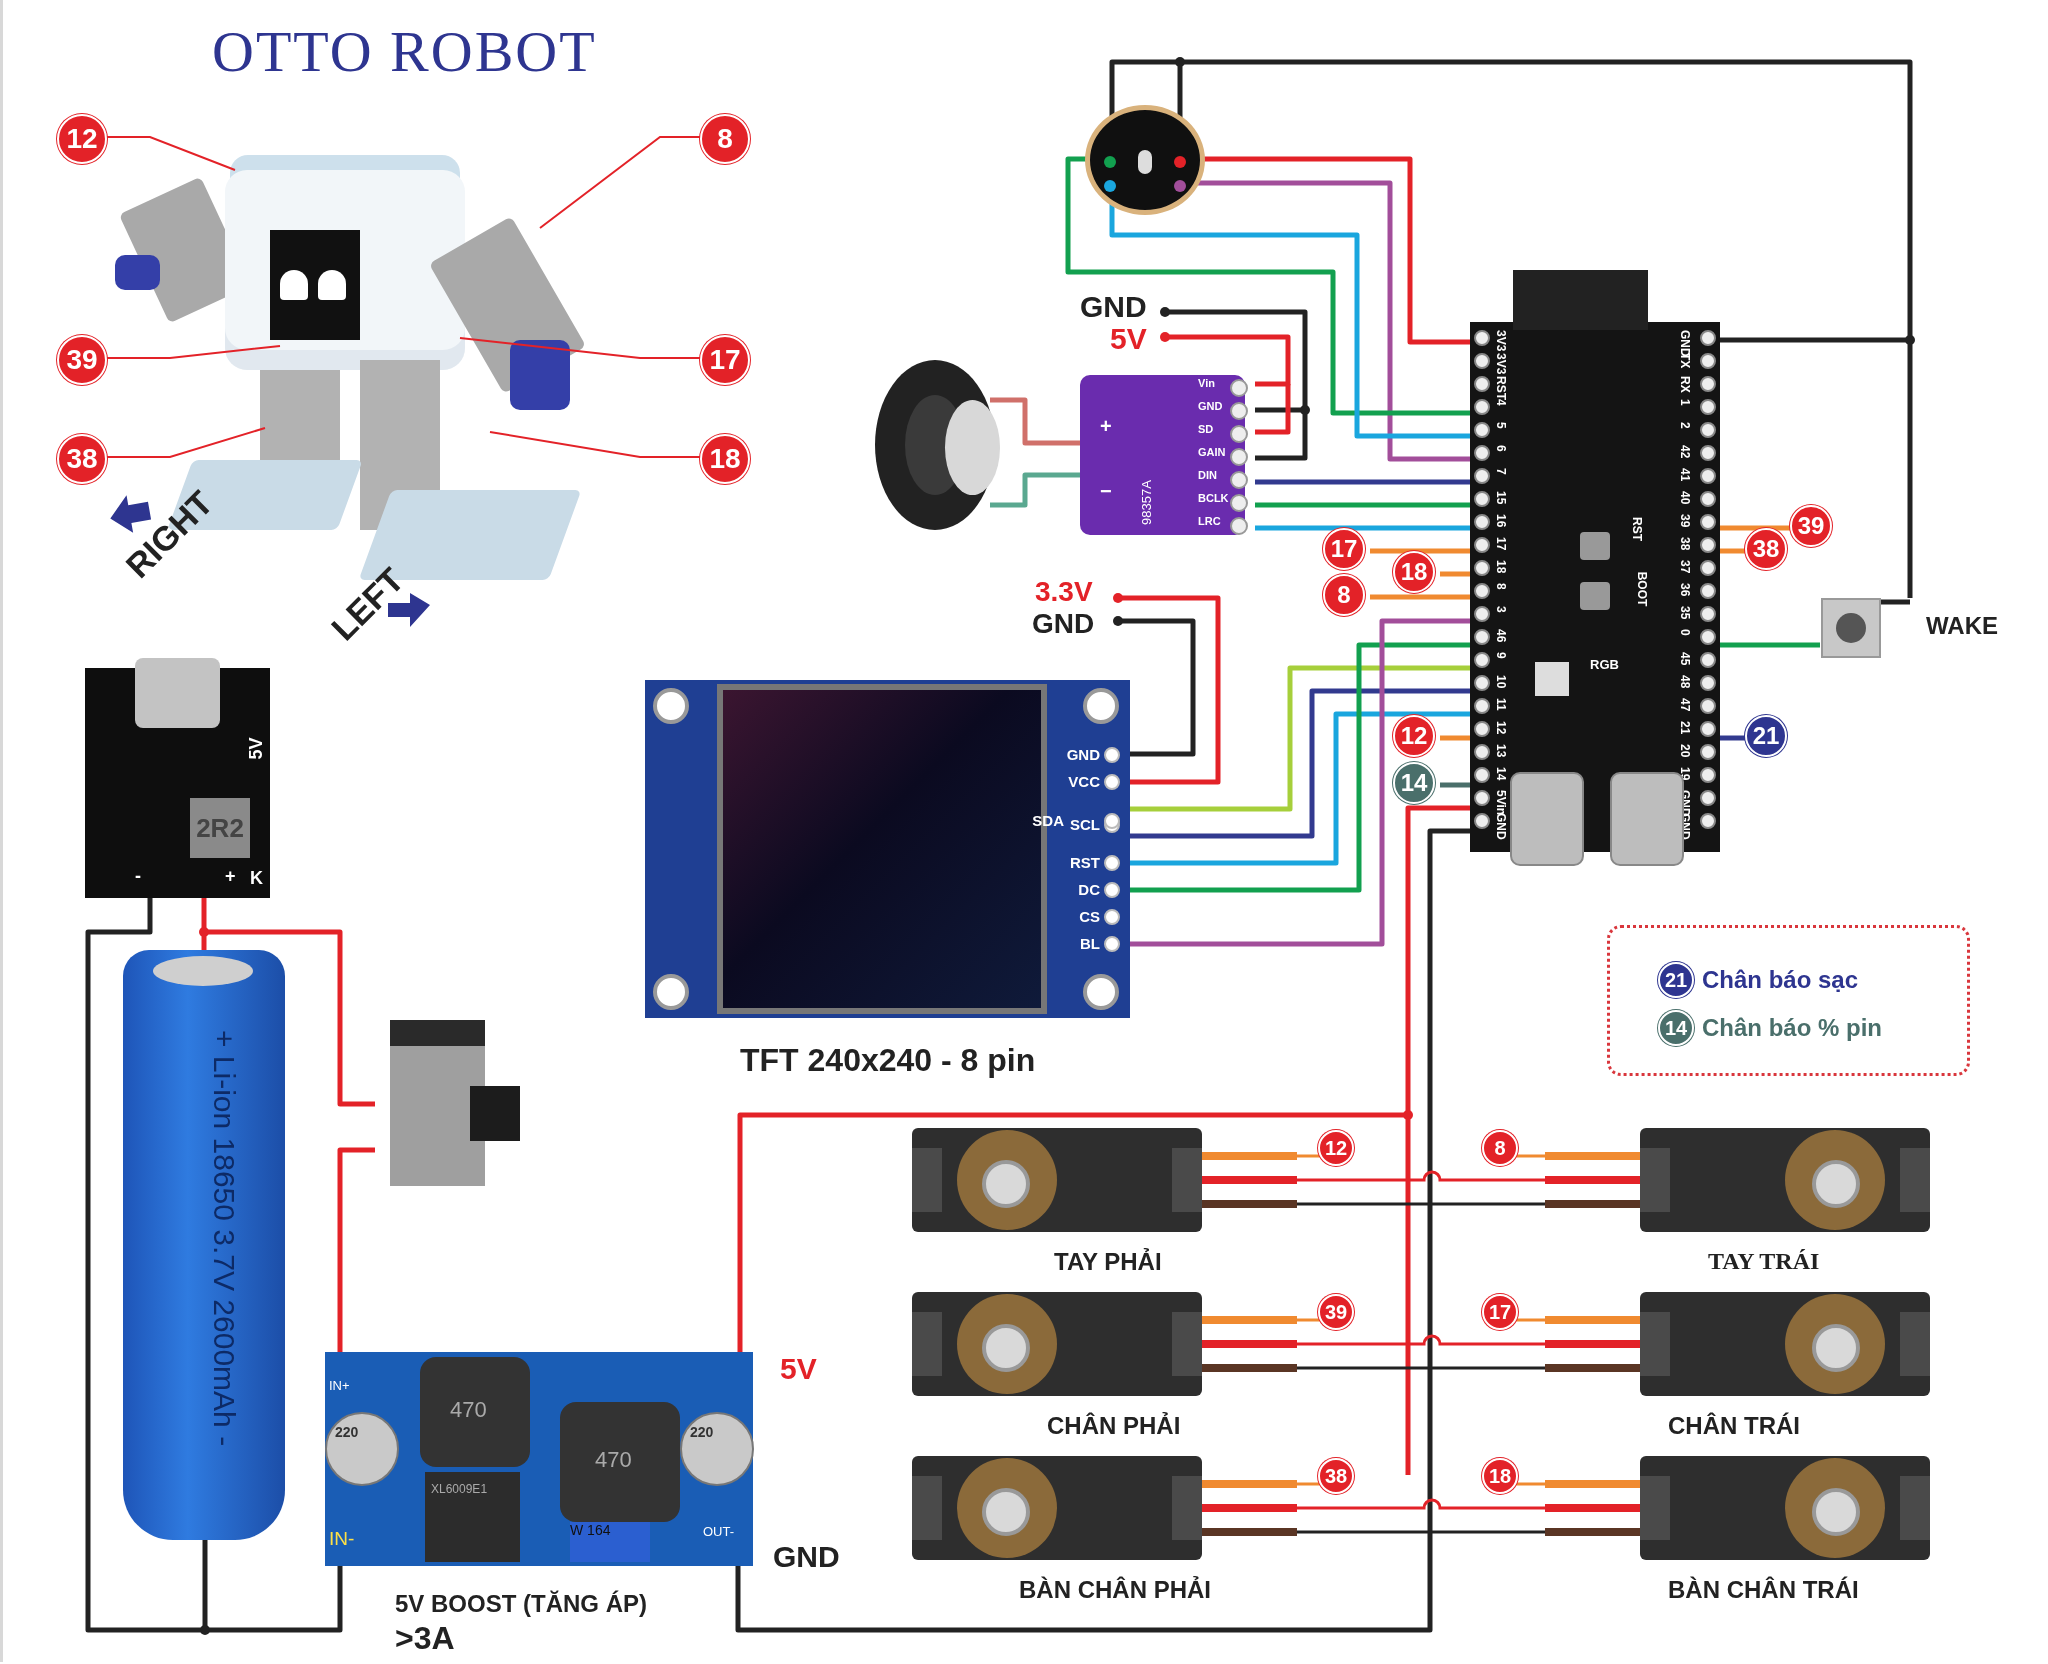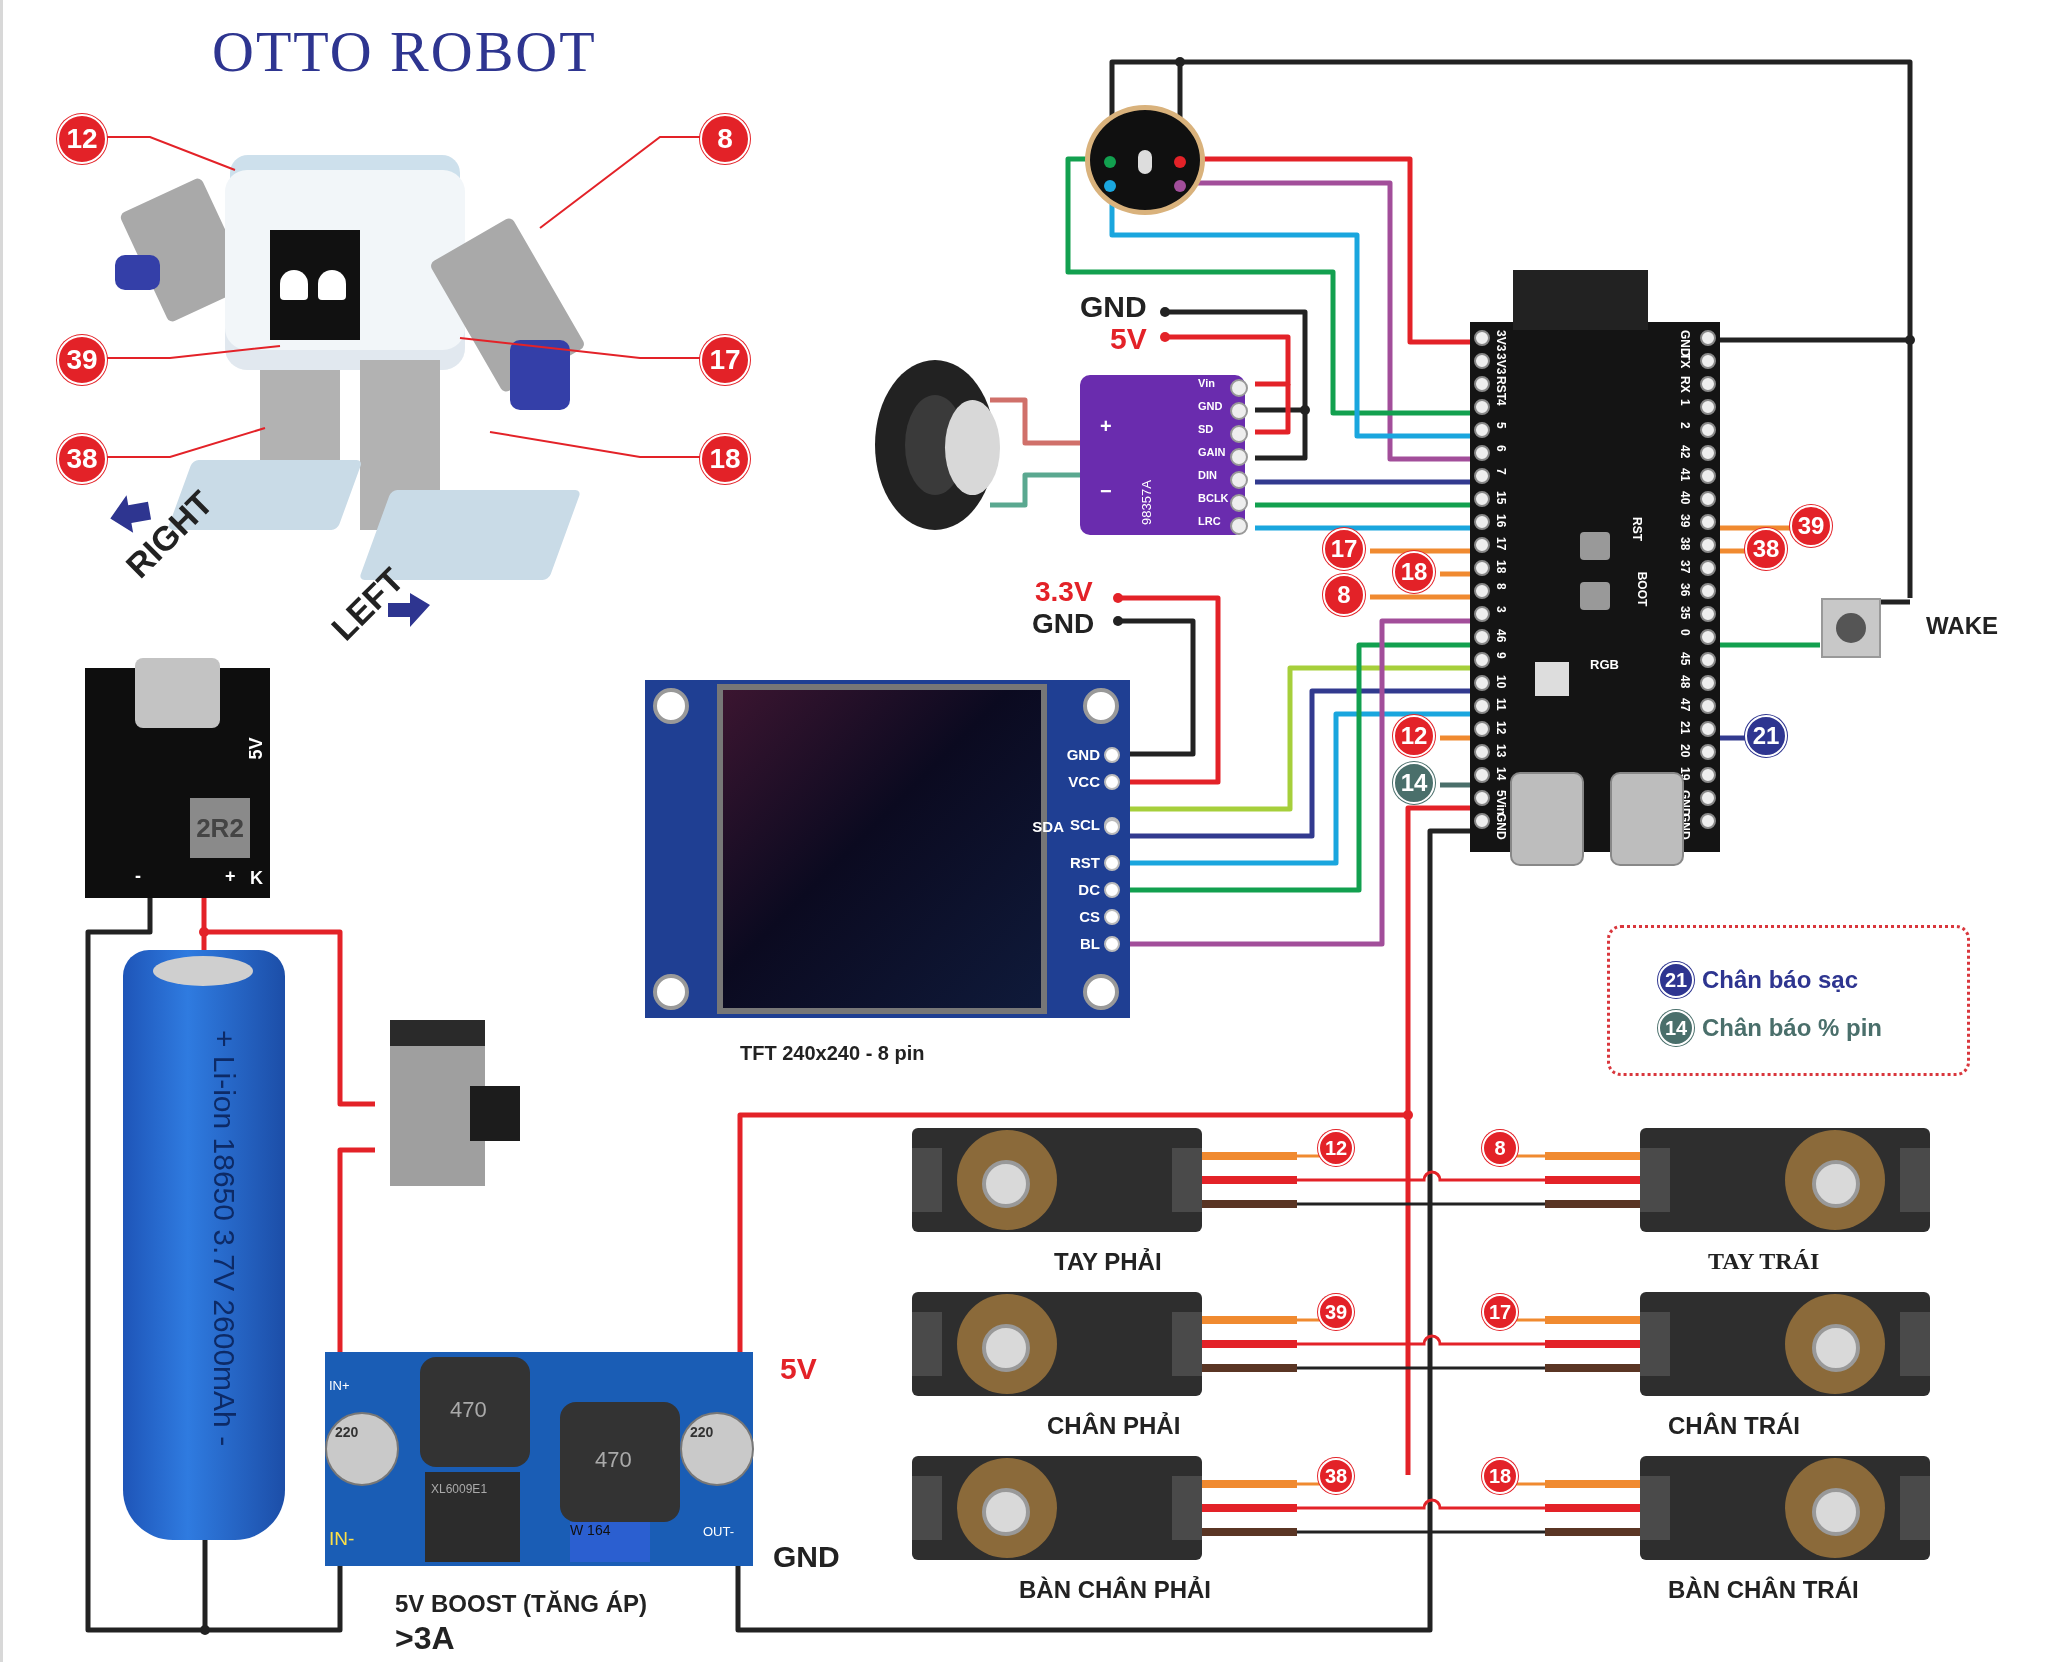--- a/index.html
+++ b/index.html
@@ -391,21 +391,21 @@
         <i></i>
       </div>
       <div class="tpin" style="top: 93px;">
         <span>VCC</span>
         <i></i>
       </div>
       <div class="tpin" style="top: 136px;">
         <span>SCL</span>
         <i></i>
       </div>
-      <div class="tpin" style="top: 138px; gap: 40px;">
+      <div class="tpin" style="top: 132px; gap: 40px;">
         <span>SDA</span>
         <i></i>
       </div>
       <div class="tpin" style="top: 174px;">
         <span>RST</span>
         <i></i>
       </div>
       <div class="tpin" style="top: 201px;">
         <span>DC</span>
         <i></i>
@@ -413,21 +413,21 @@
       <div class="tpin" style="top: 228px;">
         <span>CS</span>
         <i></i>
       </div>
       <div class="tpin" style="top: 255px;">
         <span>BL</span>
         <i></i>
       </div>
     </div>
 </div>
-<div class="lbl" style="left:740px;top:1042px;font-size:20px;">TFT 240x240 - 8 pin</div>
+<div class="lbl" style="left:740px;top:1042px;font-size:32px;">TFT 240x240 - 8 pin</div>
 
 <div class="charger">
   <div class="usbc"></div>
   <div class="ind">2R2</div>
   <div class="lbl" style="left:160px;top:70px;color:#fff;font-size:18px;transform:rotate(-90deg);">5V</div>
   <div class="lbl" style="left:165px;top:200px;color:#fff;font-size:18px;">K</div>
   <div class="lbl" style="left:50px;top:198px;color:#fff;font-size:18px;">-</div>
   <div class="lbl" style="left:140px;top:198px;color:#fff;font-size:18px;">+</div>
 </div>
 

